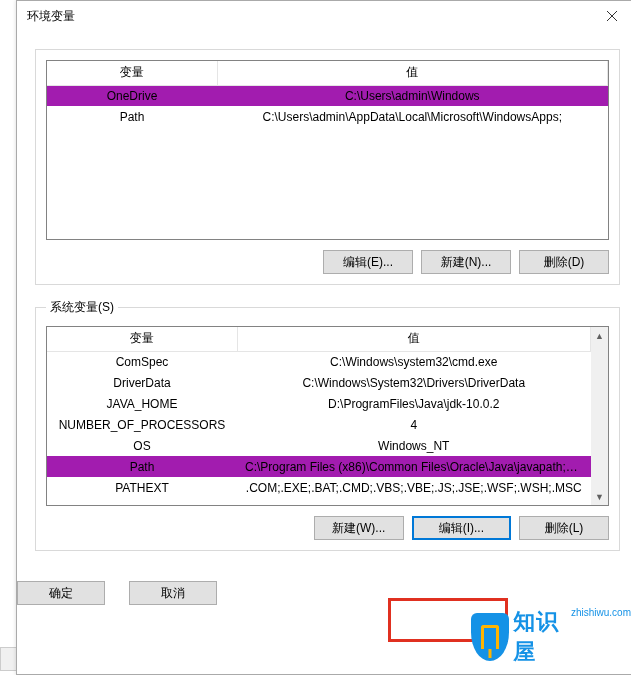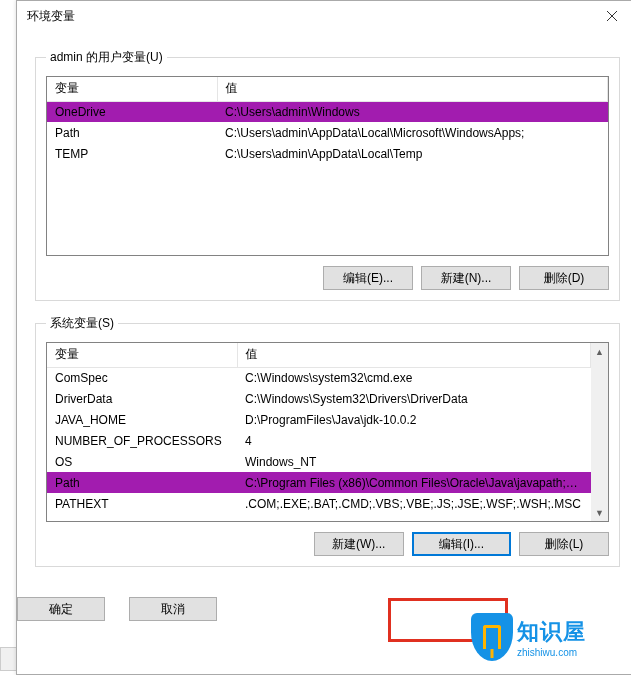--- a/index.html
+++ b/index.html
@@ -59,21 +59,21 @@
     height: 180px;
     overflow: hidden;
     position: relative;
   }
   table {
     width: 100%;
     border-collapse: collapse;
     table-layout: fixed;
   }
   th, td {
-    text-align: left;
+    text-align: center;
     padding: 3px 8px 3px 8px;
     font-weight: normal;
     white-space: nowrap;
     overflow: hidden;
     text-overflow: ellipsis;
   }
   th {
     background: #fff;
     border-right: 1px solid #e5e5e5;
     border-bottom: 1px solid #e5e5e5;
@@ -147,21 +147,21 @@
     border-bottom: none;
     border-radius: 3px 3px 0 0;
     position: relative;
   }
   .wm-shield .q::after {
     content:"";
     position:absolute; left:50%; bottom:-9px;
     width:3px; height:9px; background:#ffb400;
     transform: translateX(-50%);
   }
-  .wm-text { display:flex; flex-direction:column; }
+  .wm-text { display:flex; }
   .wm-cn { font-size: 22px; font-weight: bold; color: #1592e6; letter-spacing:1px;}
   .wm-en { font-size: 10px; color: #1592e6; }
   .bg-buttons {
     position: absolute;
     left: 0; bottom: 4px;
     display: flex; gap: 20px;
     padding-left: 0px;
     color: #888;
     z-index: -1;
   }
@@ -187,45 +187,40 @@
       <svg width="10" height="10" viewBox="0 0 10 10">
           <line x1="0" y1="0" x2="10" y2="10" stroke-width="1"></line>
           <line x1="10" y1="0" x2="0" y2="10" stroke-width="1"></line>
         </svg>
     </div>
   </div>
 
   <div class="content">
 
     <fieldset>
-      <legend>admin 的用户变量(U)</legend>
       <div class="table-wrap">
         <table>
           <colgroup>
               <col class="col-var">
               <col>
             </colgroup>
           <thead>
               <tr>
             <th>变量</th>
             <th>值</th>
           </tr>
             </thead>
           <tbody>
             <tr class="row selected">
               <td>OneDrive</td>
               <td>C:\Users\admin\Windows</td>
             </tr>
             <tr class="row">
               <td>Path</td>
               <td>C:\Users\admin\AppData\Local\Microsoft\WindowsApps;</td>
-            </tr>
-            <tr class="row">
-              <td>TEMP</td>
-              <td>C:\Users\admin\AppData\Local\Temp</td>
             </tr>
           </tbody>
         </table>
       </div>
       <div class="btnrow">
         <button class="btn">编辑(E)...</button>
         <button class="btn">新建(N)...</button>
         <button class="btn">删除(D)</button>
       </div>
     </fieldset>

